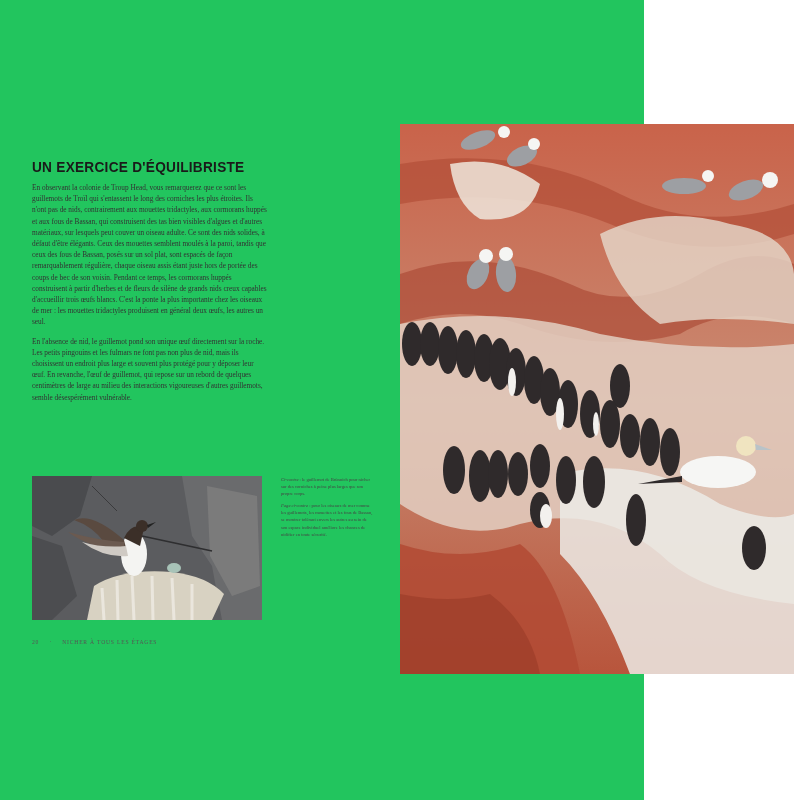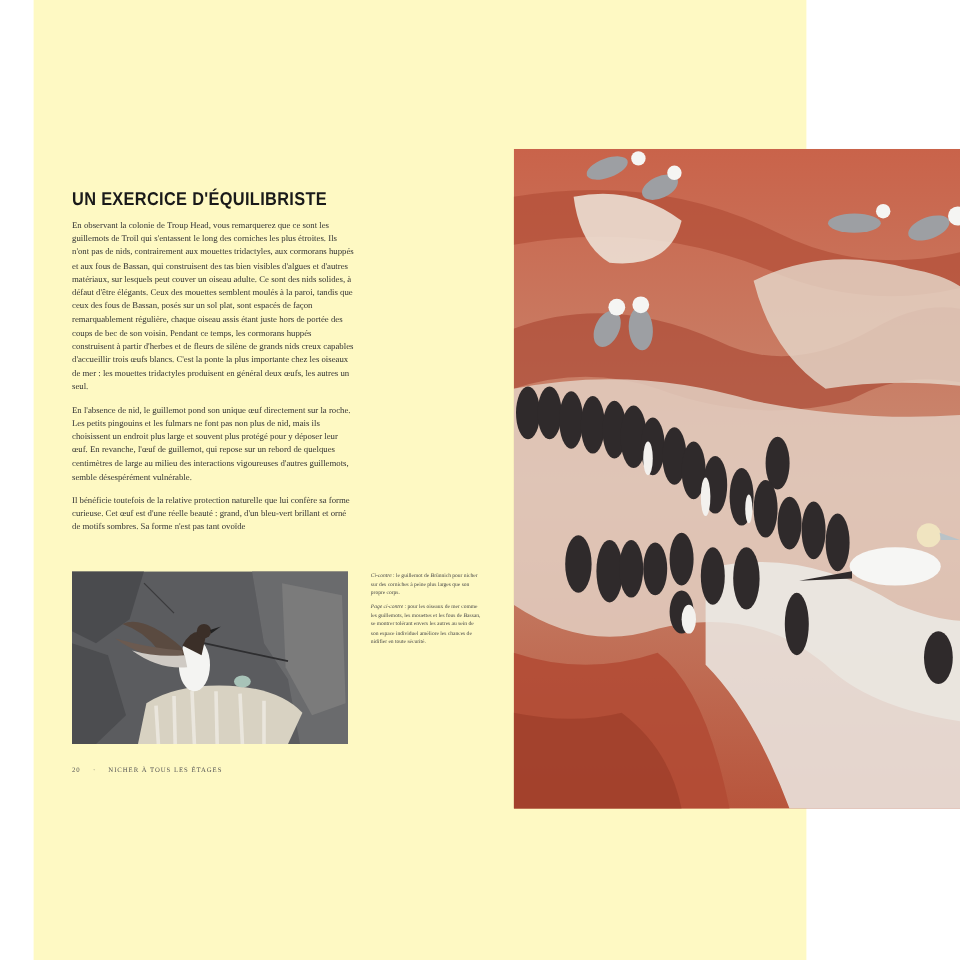--- a/index.html
+++ b/index.html
@@ -1,17 +1,17 @@
 <!DOCTYPE html>
 <html><head>
 <meta charset="utf-8">
 <style>
   html, body { margin:0; padding:0; background:#ffffff; }
   body { width:800px; height:800px; position:relative; overflow:hidden; font-family:"Liberation Serif", "DejaVu Serif", serif; color:#2a2a2a; }
-  .spread { position:absolute; left:0; top:0; width:644px; height:800px; background:#fef9c3;margin-left:28px; }
+  .spread { position:absolute; left:0; top:0; width:644px; height:800px; background:#22c55e; }
   .title { position:absolute; left:32px; top:148px; font-family:"Liberation Sans", "DejaVu Sans", sans-serif; font-weight:bold; font-size:15.5px; letter-spacing:0.3px; color:#1a1a1a; transform:scaleX(0.88); transform-origin:left top; white-space:nowrap; }
   .body-text { position:absolute; left:32px; top:182px; width:236px; font-size:7.3px; line-height:11.2px; color:#333; }
   .body-text p { margin:0 0 8px 0; }
   .photo-small { position:absolute; left:32px; top:476px; width:230px; height:144px; overflow:hidden; }
   .caption { position:absolute; left:281px; top:476px; width:92px; font-size:4.6px; line-height:7.1px; color:#444; }
   .caption p { margin:0 0 5px 0; }
   .caption em { font-style:italic; }
   .footer { position:absolute; left:32px; top:639px; font-size:5.6px; letter-spacing:0.8px; color:#555; white-space:nowrap; }
   .footer span { margin-right:8px; }
   .photo-large { position:absolute; left:400px; top:124px; width:394px; height:550px; overflow:hidden; }
@@ -20,21 +20,20 @@
 </head>
 <body>
 
 <div class="spread">
 
   <h1 class="title">UN EXERCICE D'ÉQUILIBRISTE</h1>
 
   <div class="body-text">
     <p>En observant la colonie de Troup Head, vous remarquerez que ce sont les guillemots de Troïl qui s'entassent le long des corniches les plus étroites. Ils n'ont pas de nids, contrairement aux mouettes tridactyles, aux cormorans huppés et aux fous de Bassan, qui construisent des tas bien visibles d'algues et d'autres matériaux, sur lesquels peut couver un oiseau adulte. Ce sont des nids solides, à défaut d'être élégants. Ceux des mouettes semblent moulés à la paroi, tandis que ceux des fous de Bassan, posés sur un sol plat, sont espacés de façon remarquablement régulière, chaque oiseau assis étant juste hors de portée des coups de bec de son voisin. Pendant ce temps, les cormorans huppés construisent à partir d'herbes et de fleurs de silène de grands nids creux capables d'accueillir trois œufs blancs. C'est la ponte la plus importante chez les oiseaux de mer : les mouettes tridactyles produisent en général deux œufs, les autres un seul.</p>
     <p>En l'absence de nid, le guillemot pond son unique œuf directement sur la roche. Les petits pingouins et les fulmars ne font pas non plus de nid, mais ils choisissent un endroit plus large et souvent plus protégé pour y déposer leur œuf. En revanche, l'œuf de guillemot, qui repose sur un rebord de quelques centimètres de large au milieu des interactions vigoureuses d'autres guillemots, semble désespérément vulnérable.</p>
-    <p>Il bénéficie toutefois de la relative protection naturelle que lui confère sa forme curieuse. Cet œuf est d'une réelle beauté : grand, d'un bleu-vert brillant et orné de motifs sombres. Sa forme n'est pas tant ovoïde</p>
   </div>
 
   <div class="photo-small">
     <svg width="230" height="144" viewBox="0 0 230 144">
       <rect width="230" height="144" fill="#5b5c5f"></rect>
       <path d="M0 0 L60 0 L48 40 L20 60 L0 50 Z" fill="#4a4b4e"></path>
       <path d="M150 0 L230 0 L230 144 L190 144 L180 90 L160 60 Z" fill="#6a6b6d"></path>
       <path d="M175 10 L225 20 L228 110 L200 120 L178 80 Z" fill="#7b7b7b"></path>
       <path d="M0 60 L30 70 L45 120 L20 144 L0 144 Z" fill="#4c4d50"></path>
       <path d="M110 60 L180 75" stroke="#2e2e30" stroke-width="1.5" fill="none"></path>

